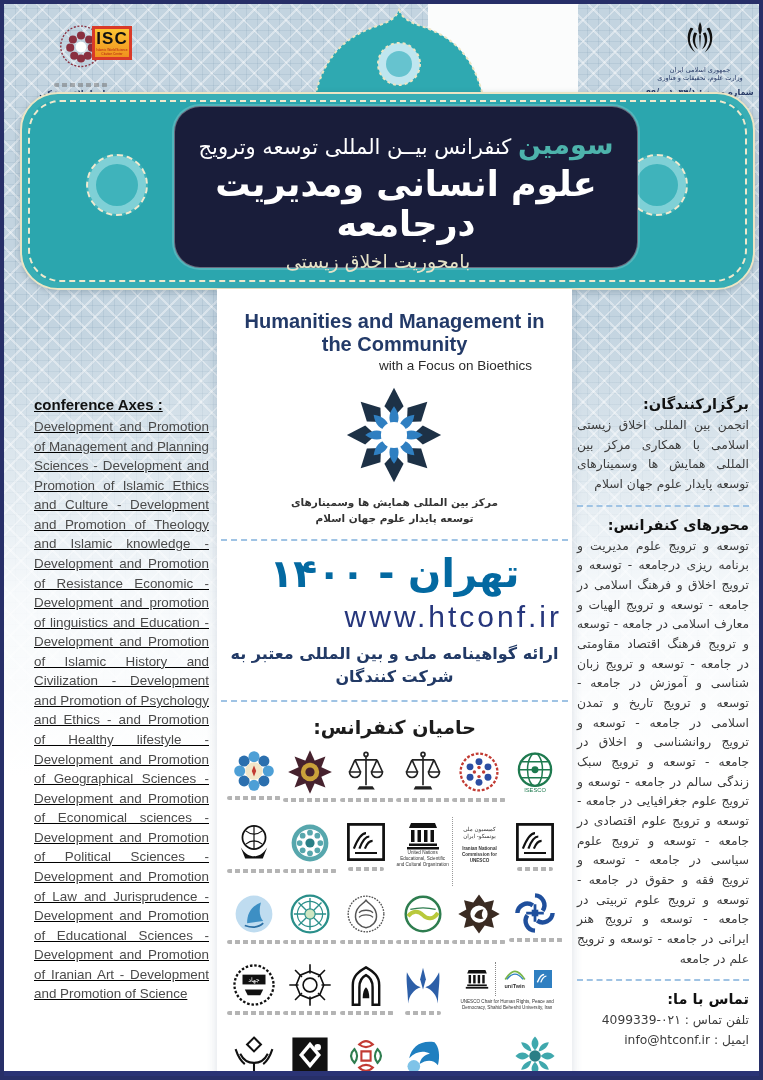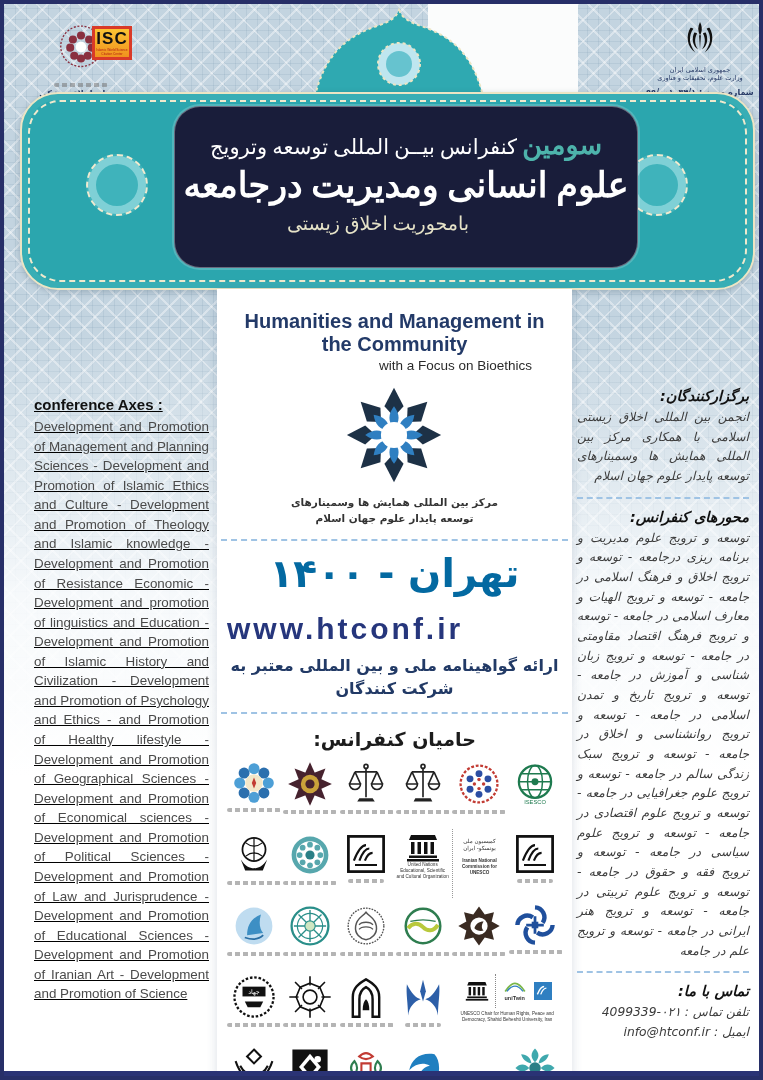--- a/index.html
+++ b/index.html
@@ -34,57 +34,57 @@
   
   .frame{position:absolute;left:16px;top:88px;width:731px;height:194px;background:#2ba6ae;
       border:2px solid #ece5c4;border-radius:38px;box-shadow:inset 0 0 0 6px #38aeb5, 0 2px 6px rgba(30,60,80,.25);}
   .frame .inner{position:absolute;left:6px;top:6px;right:6px;bottom:6px;border:2px dashed #efe9cd;border-radius:32px;}
   .medal{position:absolute;top:150px;width:58px;height:58px;border-radius:50%;background:#3fb3bb;
       border:2px dashed #f0ead0;box-shadow:inset 0 0 0 8px #7fd0d6;}
   .medal.left{left:82px;} .medal.right{left:622px;}
   .dome{position:absolute;left:280px;top:0;}
   .banner{position:absolute;left:170px;top:102px;width:462px;height:160px;background:#191d3a;
       border-radius:26px;border:1px solid rgba(255,255,255,.35);box-shadow:0 0 0 2px rgba(255,255,255,.18);
-      text-align:center;color:#fff;font-family:Liberation Serif, serif;}
+      text-align:center;color:#fff;}
   .banner .l1{margin-top:22px;font-size:21px;}
   .banner .l1 b{color:#4db3ab;font-size:27px;font-weight:900;}
   .banner .l2{font-size:35px;font-weight:900;margin-top:4px;letter-spacing:-1px;}
   .banner .l3{font-size:19px;color:#e6e3c8;margin-top:6px;transform:translateX(-28px);}
 
   
   .centercol{position:absolute;left:213px;top:285px;width:355px;height:791px;background:#fff;
       box-shadow:0 0 10px rgba(50,80,110,.18);box-sizing:border-box;padding:18px 10px 0 10px;}
   .etitle{text-align:center;color:#2b2b2b;}
   .etitle .a{font-size:13.5px;}
   .etitle .n{font-size:36px;color:#4cb2ab;font-weight:bold;line-height:0;vertical-align:-6px;}
   .etitle .rd{font-size:14px;vertical-align:10px;font-weight:bold;}
   .etitle .b{font-size:20px;font-weight:900;color:#233a68;margin-top:3px;}
   .etitle .c{font-size:13.5px;text-align:right;padding-right:30px;margin-top:2px;}
   .orgrow{display:flex;justify-content:center;align-items:flex-end;gap:44px;margin-top:14px;}
   .orgfig{text-align:center;}
   .orgfig .cap{font-size:10.5px;font-weight:bold;color:#333;line-height:1.5;margin-top:8px;}
   .dash{border:none;border-top:2px dashed #9fc3e4;margin:12px -6px 0 -6px;}
   .city{font-size:39px;font-weight:900;color:#0369a1;text-align:center;margin-top:10px;}
-  .site{font-size:30px;font-weight:700;color:#26367c;text-align:left;letter-spacing:3px;margin-top:16px;}
+  .site{font-size:30px;font-weight:400;color:#26367c;text-align:right;letter-spacing:3px;margin-top:4px;}
   .cert{font-size:16px;font-weight:bold;color:#223a66;text-align:center;line-height:1.45;margin-top:8px;}
   .sphead{font-size:19px;font-weight:900;color:#1c1c1c;text-align:center;margin:14px 0 8px 0;}
   .grid{display:grid;grid-template-columns:repeat(6,1fr);grid-auto-rows:69px;gap:2px 3px;}
   .cell{display:flex;flex-direction:column;align-items:center;justify-content:flex-start;padding-top:3px;overflow:hidden;}
   .cell svg{display:block;}
   .w2{grid-column:span 2;}
   .tiny{font-size:4.6px;line-height:1.3;color:#333;text-align:center;}
   .tinyfa{font-size:5px;line-height:1.3;color:#333;text-align:center;font-family:"DejaVu Sans",sans-serif;direction:rtl;}
   .pair{display:flex;align-items:center;gap:4px;}
   .dotsep{border-left:1px dotted #888;height:34px;}
 
   .leftcol{position:absolute;left:30px;top:392px;width:175px;text-decoration:underline;}
   .leftcol h3{font-size:15px;color:#111;margin:0 0 4px 0;}
   .leftcol p{font-size:13.4px;color:#4a4a4a;margin:0;text-align:justify;line-height:1.46;}
 
-  .rightcol{position:absolute;left:573px;top:384px;width:172px;font-style:italic;}
+  .rightcol{position:absolute;left:573px;top:392px;width:172px;}
   .rightcol h3{font-size:14.5px;color:#111;margin:0 0 4px 0;}
   .rightcol p{font-size:12.3px;color:#3c3c3c;margin:0;text-align:justify;line-height:1.6;}
   .rightcol .dash{margin:10px 0;}
   .contact p{text-align:right;}
 
   .footerline{position:absolute;left:0;bottom:0;width:100%;height:5px;background:#2a3375;}
 </style>
 </head>
 <body>
 

